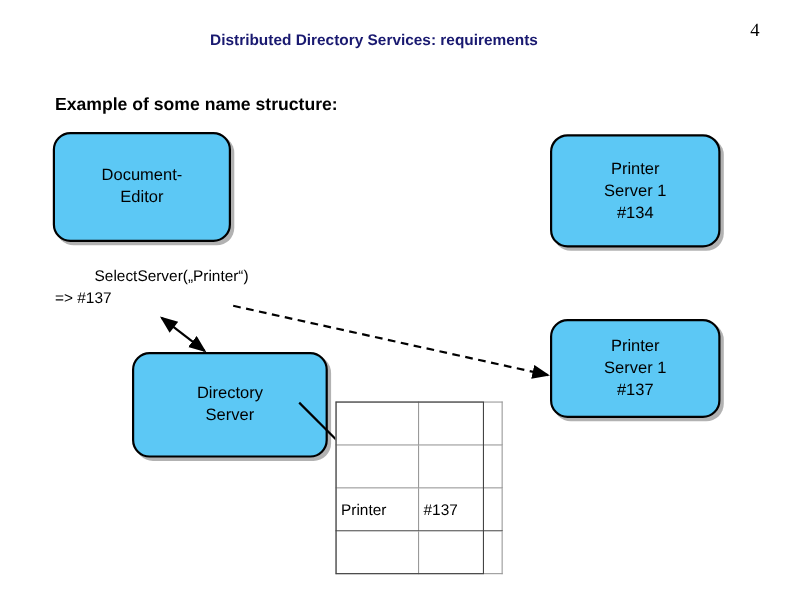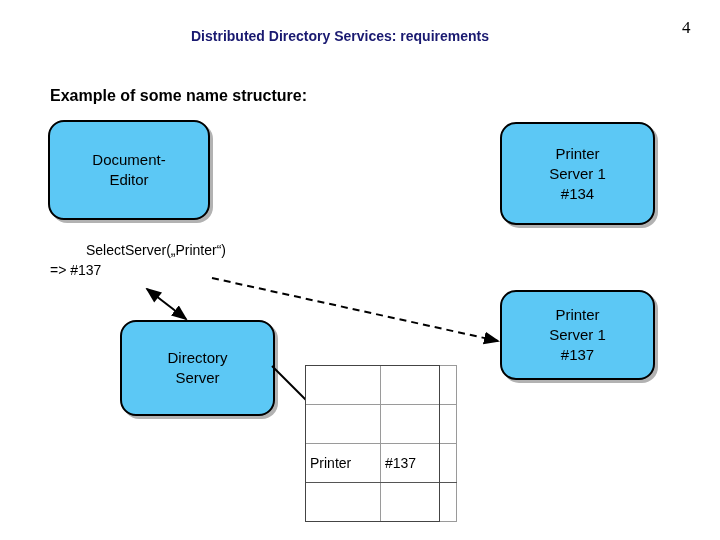--- a/index.html
+++ b/index.html
@@ -77,21 +77,21 @@
   #box-document-editor {
     left: 48px;  top: 120px;  width: 162px; height: 100px;
   }
   #box-printer-server-1 {
     left: 500px; top: 122px;  width: 155px; height: 103px;
   }
   #box-printer-server-2 {
     left: 500px; top: 290px;  width: 155px; height: 90px;
   }
   #box-directory-service {
-    left: 120px; top: 320px;  width: 155px; height: 96px;
+    left: 120px; top: 320px;  width: 178px; height: 96px;
   }
   .node-line { display: block; }
 
   
   #connectors {
     position: absolute;
     left: 0; top: 0;
     width: 720px;
     height: 540px;
     pointer-events: none;

